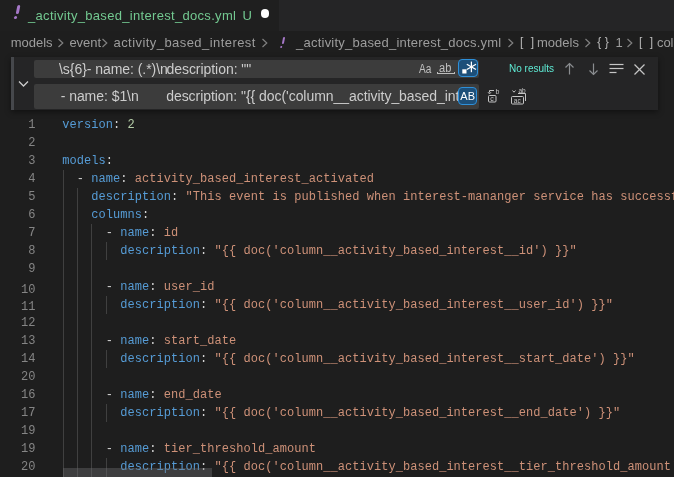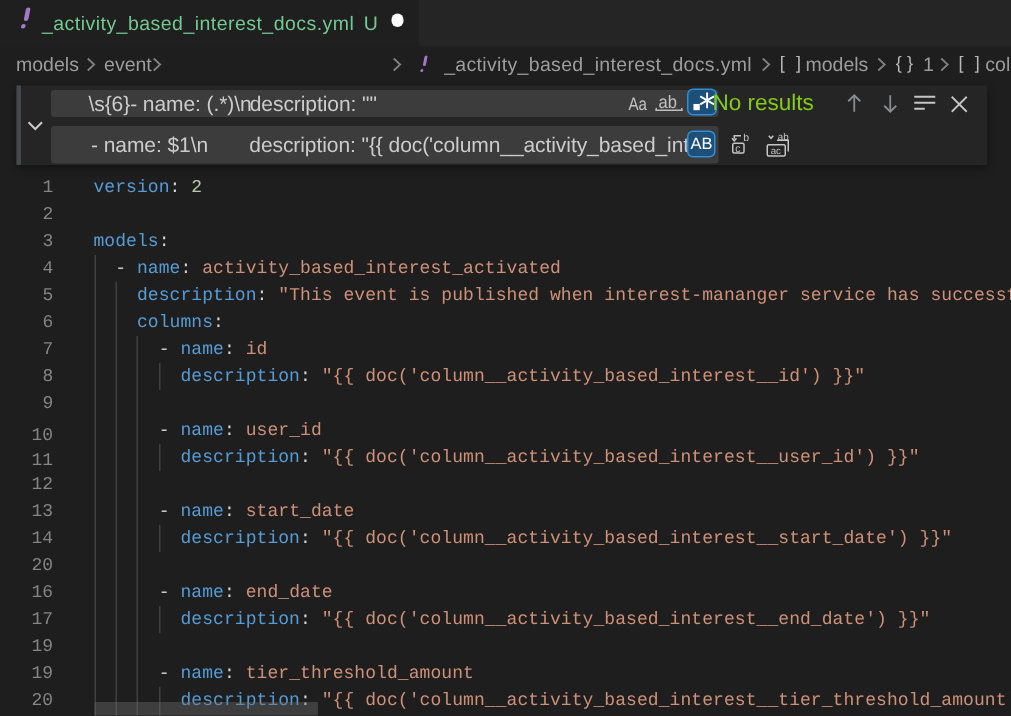--- a/index.html
+++ b/index.html
@@ -37,20 +37,21 @@
 
 <div id="crumbs">
   <div class="abs" style="left:10.7px;">models</div>
   <svg class="chev" style="left:57.4px;" viewBox="0 0 7 10">
       <path d="M1.5 1 L5.8 5 L1.5 9" stroke="#808080" stroke-width="1.2" fill="none"></path>
     </svg>
   <div class="abs" style="left:69.4px;">event</div>
   <svg class="chev" style="left:100.8px;" viewBox="0 0 7 10">
       <path d="M1.5 1 L5.8 5 L1.5 9" stroke="#808080" stroke-width="1.2" fill="none"></path>
     </svg>
+  <div class="abs" style="left:113.5px;letter-spacing:0.44px;">activity_based_interest</div>
   <svg class="chev" style="left:260.9px;" viewBox="0 0 7 10">
       <path d="M1.5 1 L5.8 5 L1.5 9" stroke="#808080" stroke-width="1.2" fill="none"></path>
     </svg>
   <div class="abs" style="left:278.8px;top:5.5px;width:7px;height:12px;transform:skewX(-11deg);">
     <div class="abs" style="left:2.6px;top:0;width:2.5px;height:7.2px;border-radius:1.2px;background:#a678c8;"></div>
     <div class="abs" style="left:1.7px;top:8.6px;width:2.7px;height:2.9px;border-radius:1.4px;background:#a678c8;"></div>
   </div>
   <div class="abs" style="left:296.1px;letter-spacing:0.22px;">_activity_based_interest_docs.yml</div>
   <svg class="chev" style="left:506.9px;" viewBox="0 0 7 10">
       <path d="M1.5 1 L5.8 5 L1.5 9" stroke="#808080" stroke-width="1.2" fill="none"></path>
@@ -137,21 +138,21 @@
     <svg width="18" height="16" viewBox="0 0 18 16">
         <rect x="3.3" y="9.3" width="4.2" height="4.2" fill="#ffffff"></rect>
         <g stroke="#ffffff" stroke-width="1.25">
           <line x1="12.4" y1="1.6" x2="12.4" y2="12.2"></line>
           <line x1="7.8" y1="4.25" x2="17" y2="9.55"></line>
           <line x1="7.8" y1="9.55" x2="17" y2="4.25"></line>
         </g>
       </svg>
   </div>
 
-  <div class="abs" style="left:464px;top:0;height:23px;line-height:23px;font-size:15px;color:#84cc16;">No results</div>
+  <div class="abs" style="left:498px;top:0;height:23px;line-height:23px;font-size:10px;color:#5eead4;">No results</div>
   <svg class="abs" style="left:551.5px;top:5px" width="13" height="14" viewBox="0 0 13 14">
       <g stroke="#8a8d90" stroke-width="1.2" fill="none">
         <line x1="6.5" y1="1.5" x2="6.5" y2="12.5"></line>
         <path d="M2.5 5.5 L6.5 1.5 L10.5 5.5"></path>
       </g>
     </svg>
   <svg class="abs" style="left:576px;top:5px" width="13" height="14" viewBox="0 0 13 14">
       <g stroke="#8a8d90" stroke-width="1.2" fill="none">
         <line x1="6.5" y1="1.5" x2="6.5" y2="12.5"></line>
         <path d="M2.5 8.5 L6.5 12.5 L10.5 8.5"></path>

